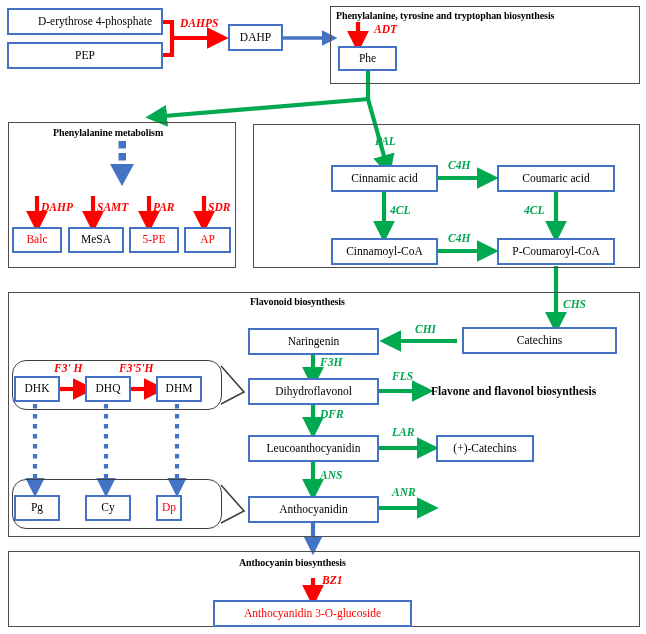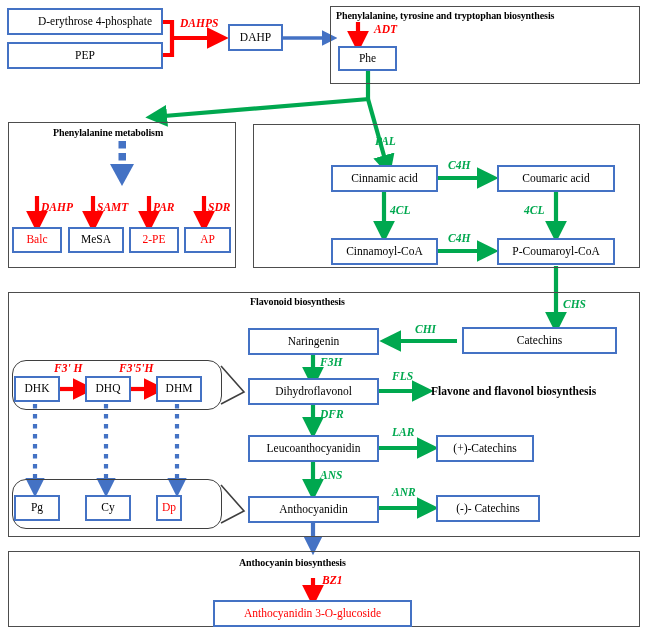--- a/index.html
+++ b/index.html
@@ -161,21 +161,21 @@
   <div class="node" style="left:7px;top:8px;width:156px;height:27px;padding-left:20px;">D-erythrose 4-phosphate</div>
 
   <div class="node" style="left:7px;top:42px;width:156px;height:27px;">PEP</div>
 
   <div class="node" style="left:228px;top:24px;width:55px;height:27px;">DAHP</div>
 
   <div class="node" style="left:338px;top:46px;width:59px;height:25px;">Phe</div>
 
   <div class="node red" style="left:12px;top:227px;width:50px;height:26px;">Balc</div>
   <div class="node" style="left:68px;top:227px;width:56px;height:26px;">MeSA</div>
-  <div class="node red" style="left:129px;top:227px;width:50px;height:26px;">2-PE</div>
+  <div class="node red" style="left:129px;top:227px;width:50px;height:26px;">5-PE</div>
   <div class="node red" style="left:184px;top:227px;width:47px;height:26px;">AP</div>
 
   <div class="node" style="left:331px;top:165px;width:107px;height:27px;">Cinnamic acid</div>
   <div class="node" style="left:497px;top:165px;width:118px;height:27px;">Coumaric acid</div>
   <div class="node" style="left:331px;top:238px;width:107px;height:27px;">Cinnamoyl-CoA</div>
   <div class="node" style="left:497px;top:238px;width:118px;height:27px;">P-Coumaroyl-CoA</div>
 
   <div class="node" style="left:462px;top:327px;width:155px;height:27px;">Catechins</div>
 
   <div class="node" style="left:248px;top:328px;width:131px;height:27px;">Naringenin</div>
@@ -185,21 +185,20 @@
 
   <div class="node" style="left:14px;top:376px;width:46px;height:26px;">DHK</div>
   <div class="node" style="left:85px;top:376px;width:46px;height:26px;">DHQ</div>
   <div class="node" style="left:156px;top:376px;width:46px;height:26px;">DHM</div>
 
   <div class="node" style="left:14px;top:495px;width:46px;height:26px;">Pg</div>
   <div class="node" style="left:85px;top:495px;width:46px;height:26px;">Cy</div>
   <div class="node red" style="left:156px;top:495px;width:26px;height:26px;">Dp</div>
 
   <div class="node" style="left:436px;top:435px;width:98px;height:27px;">(+)-Catechins</div>
-  <div class="node" style="left:436px;top:495px;width:104px;height:27px;">(-)- Catechins</div>
 
   <div class="node red" style="left:213px;top:600px;width:199px;height:27px;">Anthocyanidin 3-O-glucoside</div>
 
   <div class="plain" style="left:431px;top:385px;">Flavone and flavonol biosynthesis</div>
 
   <div class="enz red" style="left:180px;top:18px;">DAHPS</div>
   <div class="enz red" style="left:374px;top:24px;">ADT</div>
   <div class="enz green" style="left:375px;top:90px;margin-top:46px;">PAL</div>
 
   <div class="enz red" style="left:41px;top:202px;">DAHP</div>

